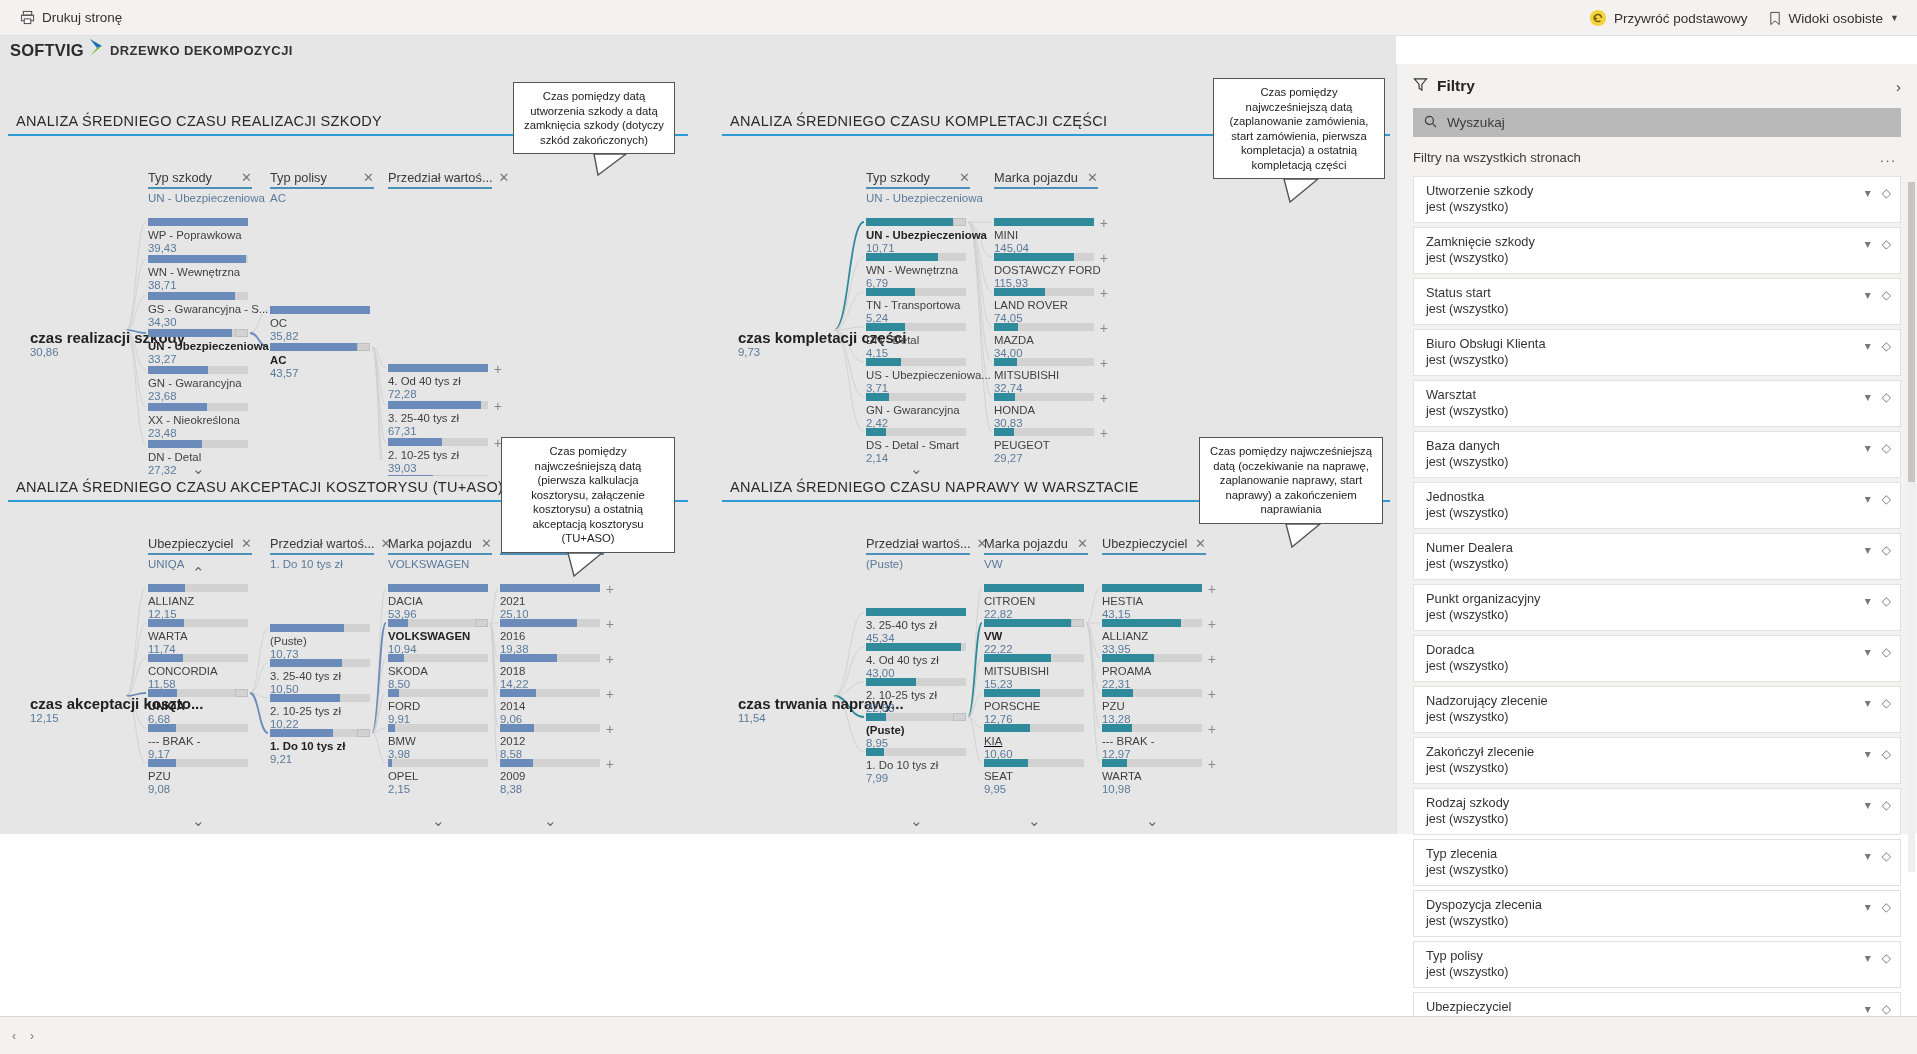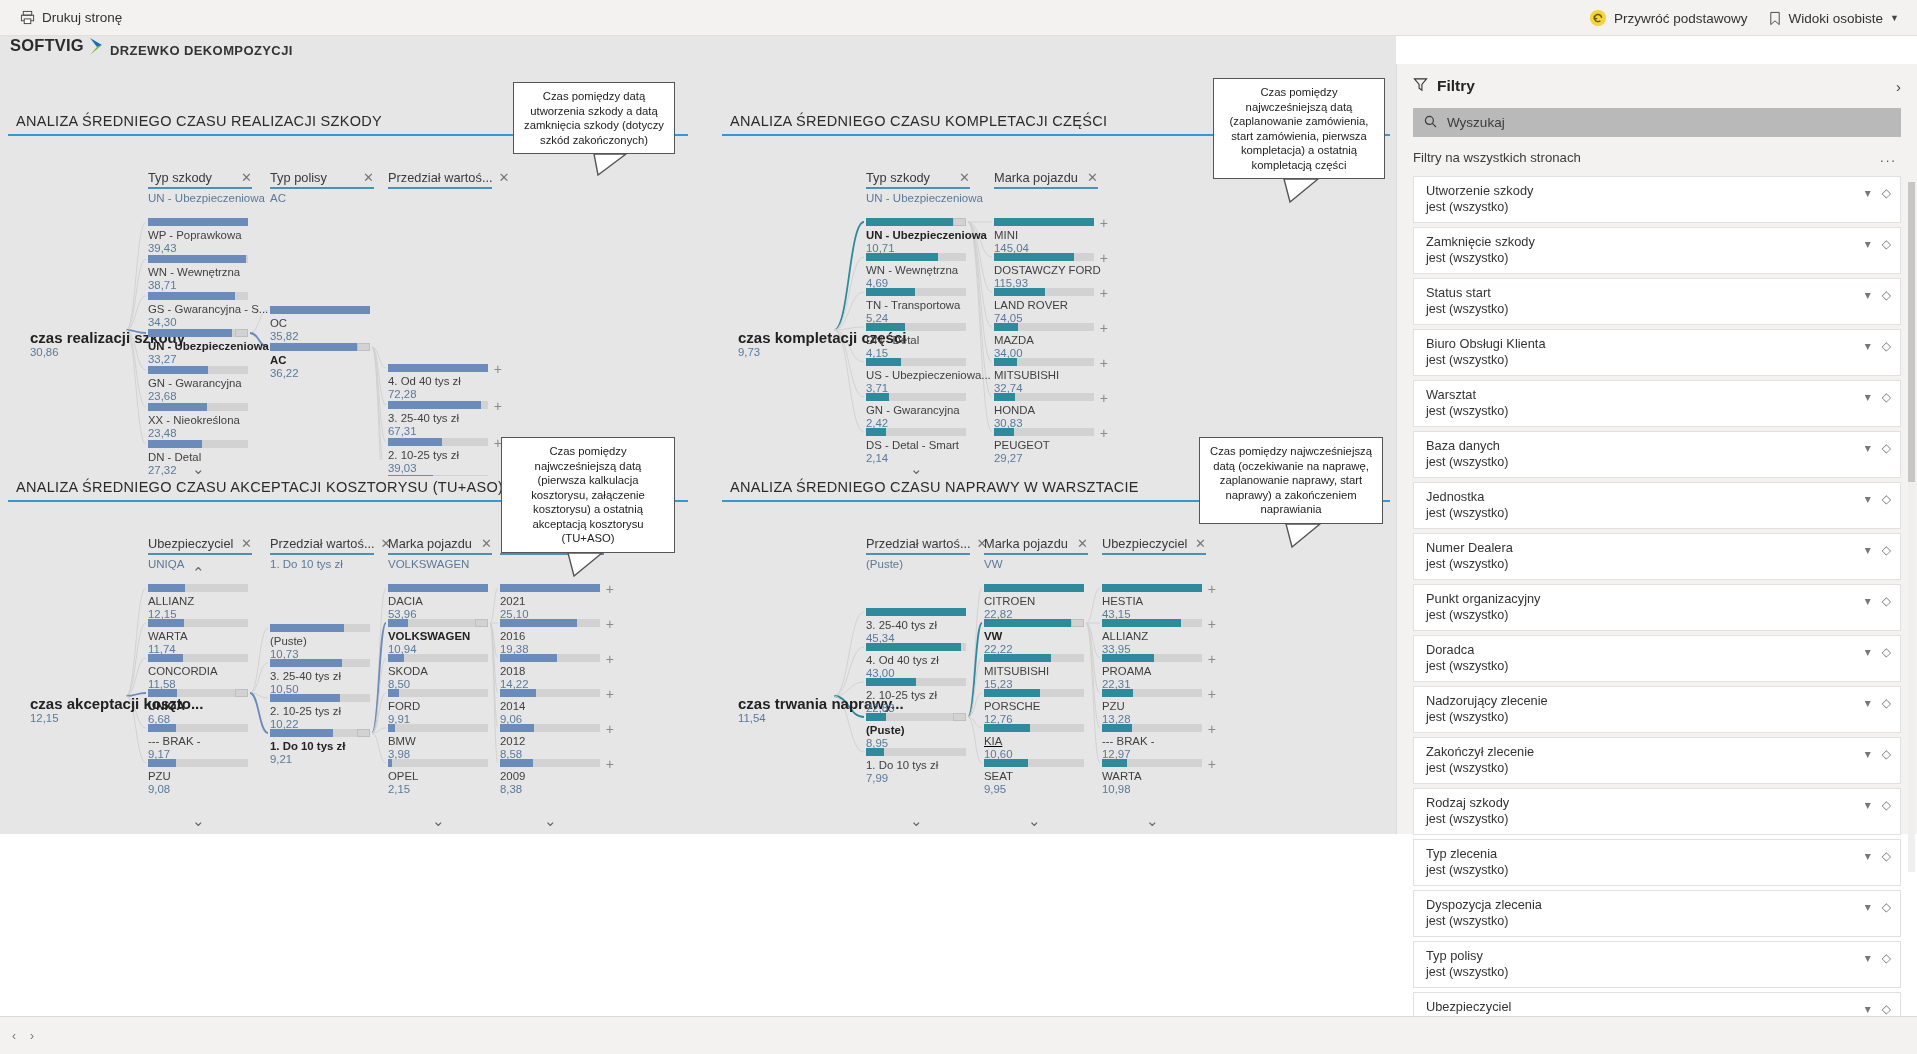--- a/index.html
+++ b/index.html
@@ -21,21 +21,21 @@
   .tb-left { margin-left: 10px; }
   .tb-right { position: absolute; right: 8px; top: 0; display: flex; align-items: center; }
   .ico { display: inline-block; line-height: 1; }
   .printer-ico svg, .restore-ico svg, .bookmark-ico svg { display:block; }
 
   
   .rpt-header {
     position: absolute; left: 0; top: 36px; width: 1396px; height: 28px;
     background: #e6e6e6;
   }
-  .logo-box { position: absolute; left: 10px; top: 36px; height: 28px; display: flex; align-items: flex-start; }
+  .logo-box { position: absolute; left: 10px; top: 36px; height: 28px; display: flex; align-items: center; }
   .logo-text { font-size: 16.5px; font-weight: bold; color: #2b2b2b; letter-spacing: .2px; }
   .logo-arrow { margin-left: 2px; }
   .rpt-title {
     position: absolute; left: 110px; top: 36px; height: 28px;
     display: flex; align-items: center;
     font-size: 13px; font-weight: bold; color: #333; letter-spacing: .4px;
   }
 
   
   .canvas {
@@ -322,21 +322,21 @@
          </div>
          <div class="n-label">OC</div>
          <div class="n-value">35,82</div>
         </div>
         <div class="node" style="left: 262px; top: 207px; width: 100px;">
           <div class="bar-track" style="position:relative;">
            <div class="bar-fill" style="width:88%;background:#6b8cba"></div>
            <div style="position:absolute;right:0;top:0;width:13px;height:8px;background:#d2d2d2;border:1px solid #bfbfbf;"></div>
          </div>
          <div class="n-label bold">AC</div>
-         <div class="n-value">36,22</div>
+         <div class="n-value">43,57</div>
         </div>
         <div class="col-head" style="left: 380px; top: 34px; width: 104px;">
           <div class="ch-row">
          <span class="ch-name">Przedział wartoś...</span>
          <span class="ch-x">✕</span>
        </div>
        <div class="ch-underline"></div>
        <div class="ch-sel"></div>
         </div>
         <div class="node" style="left: 380px; top: 228px; width: 100px;">
@@ -423,21 +423,21 @@
          </div>
          <div class="n-label bold">UN - Ubezpieczeniowa</div>
          <div class="n-value">10,71</div>
         </div>
         <div class="node" style="left: 144px; top: 117px; width: 100px;">
           <div class="bar-track" style="position:relative;">
            <div class="bar-fill" style="width:72%;background:#2f8b9b"></div>
 
          </div>
          <div class="n-label">WN - Wewnętrzna</div>
-         <div class="n-value">4,69</div>
+         <div class="n-value">6,79</div>
         </div>
         <div class="node" style="left: 144px; top: 152px; width: 100px;">
           <div class="bar-track" style="position:relative;">
            <div class="bar-fill" style="width:49%;background:#2f8b9b"></div>
 
          </div>
          <div class="n-label">TN - Transportowa</div>
          <div class="n-value">5,24</div>
         </div>
         <div class="node" style="left: 144px; top: 187px; width: 100px;">

